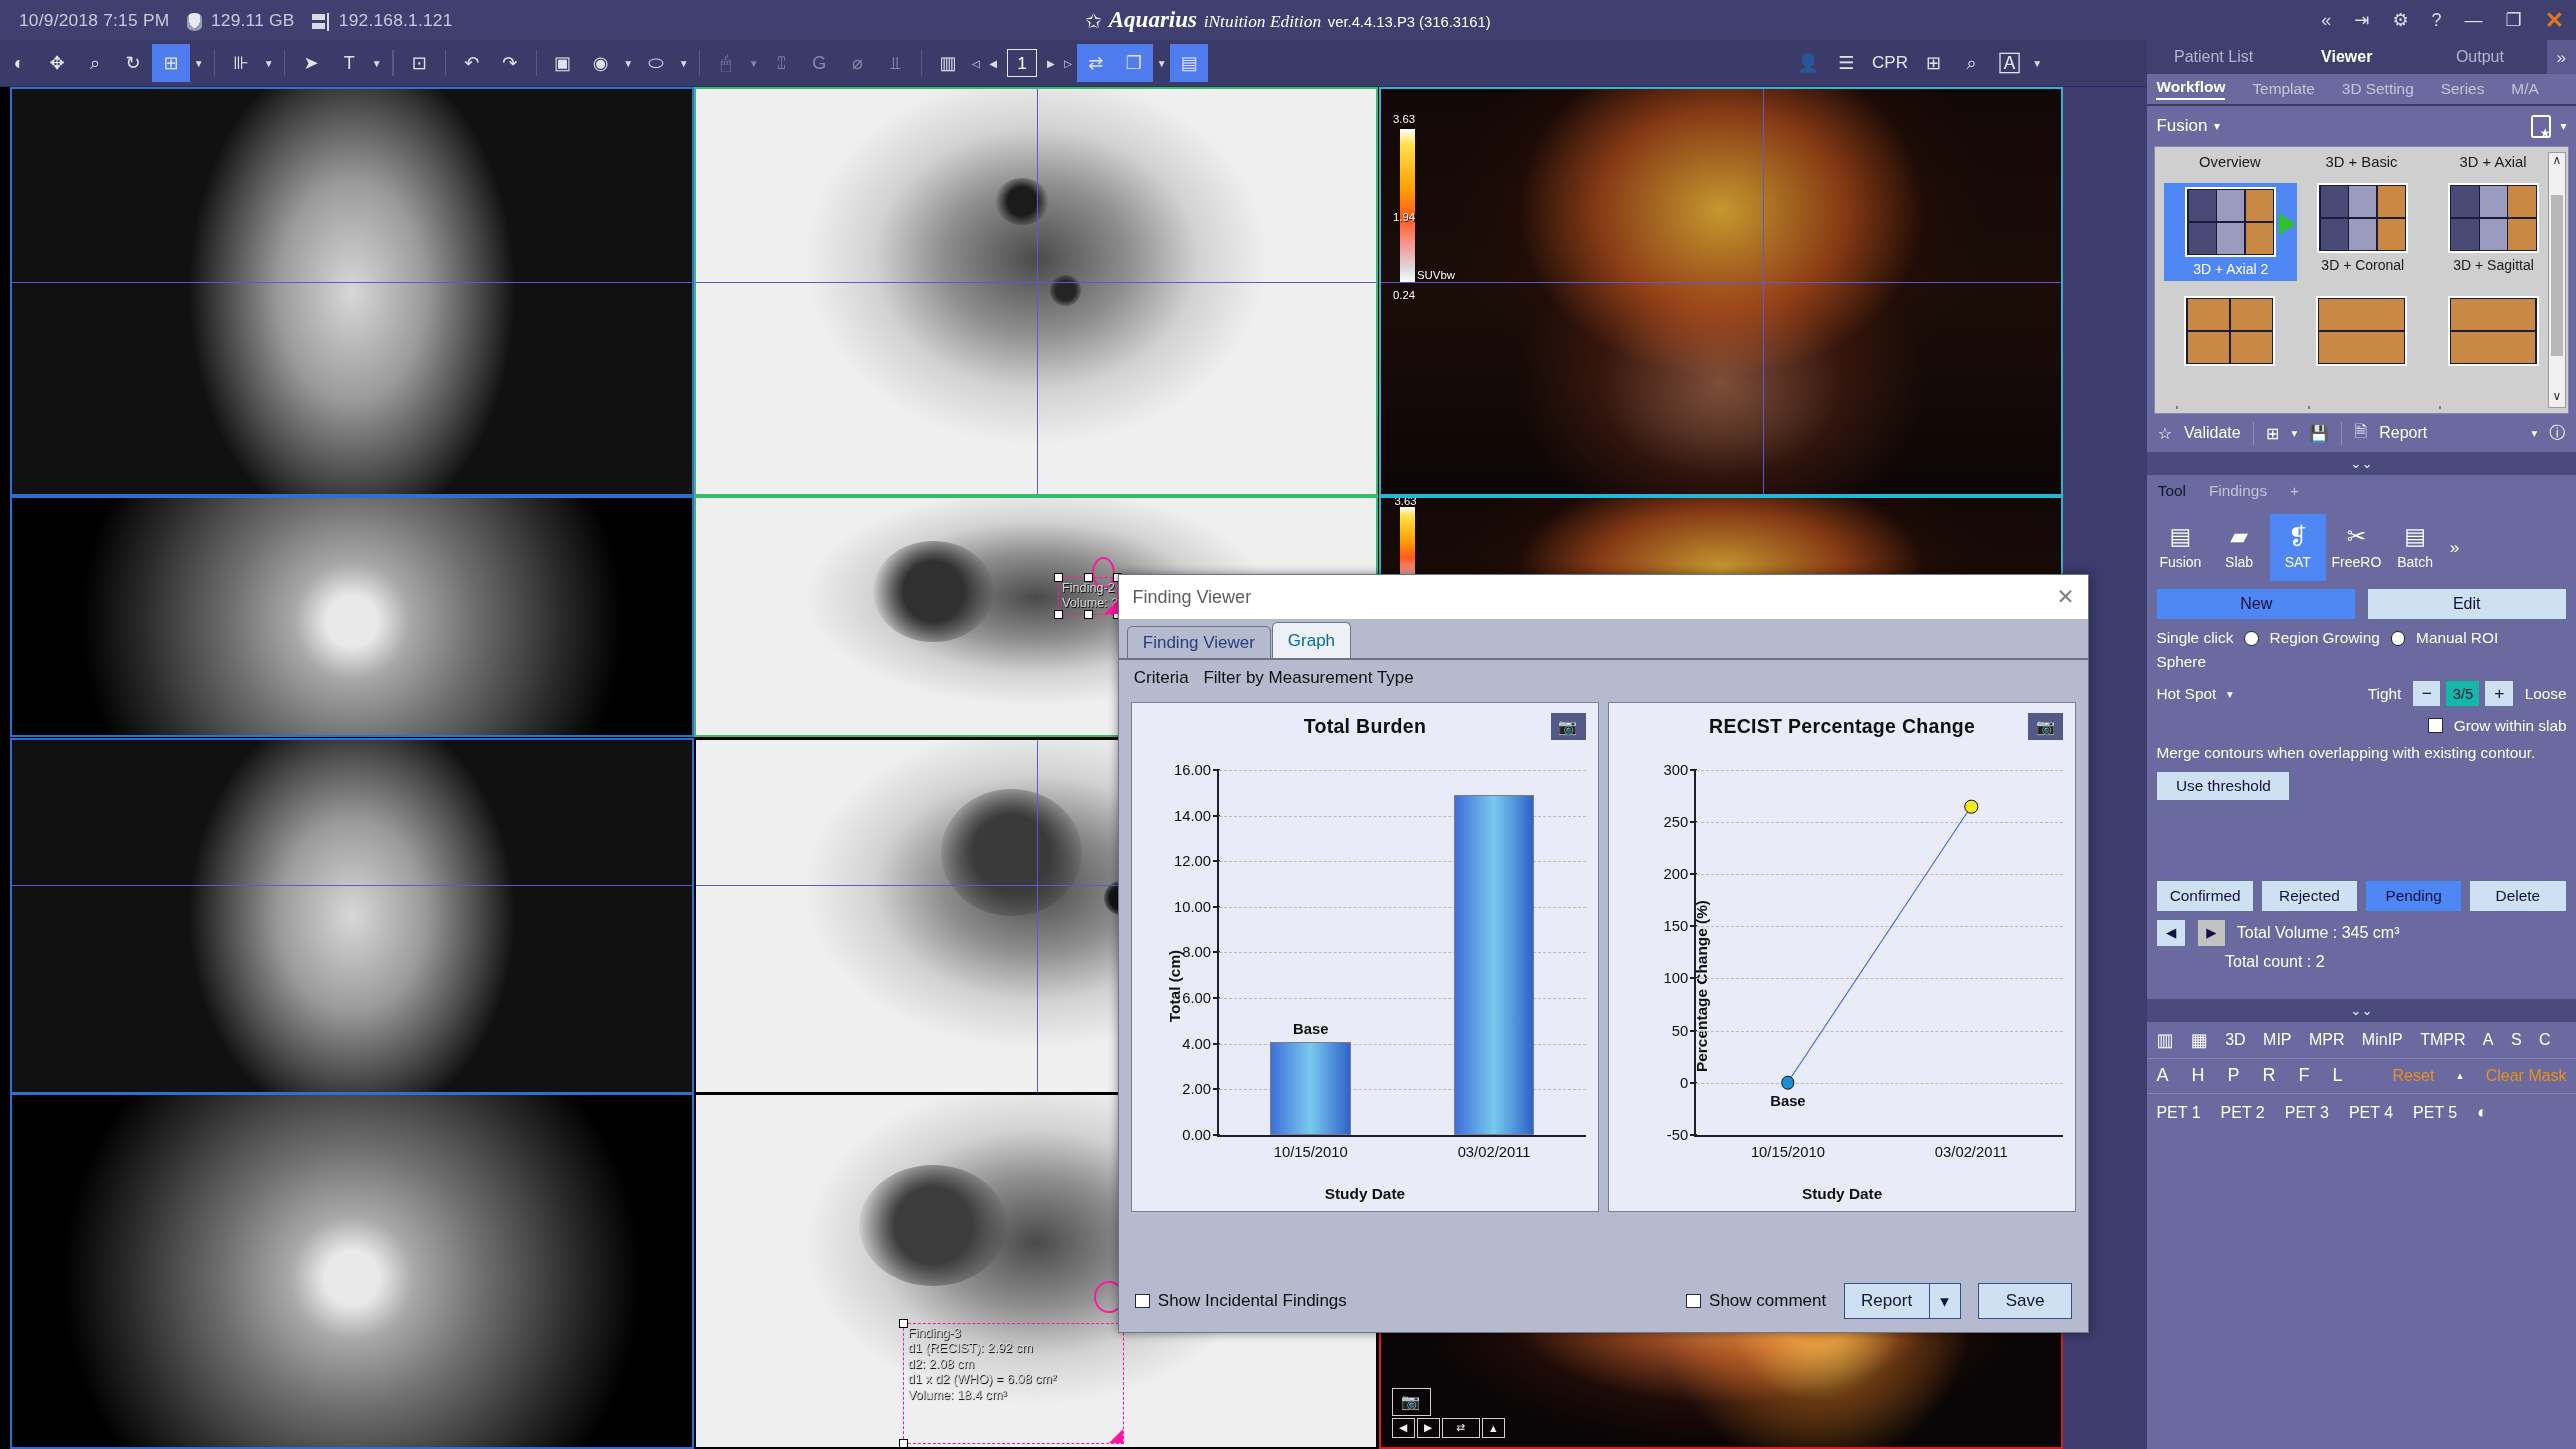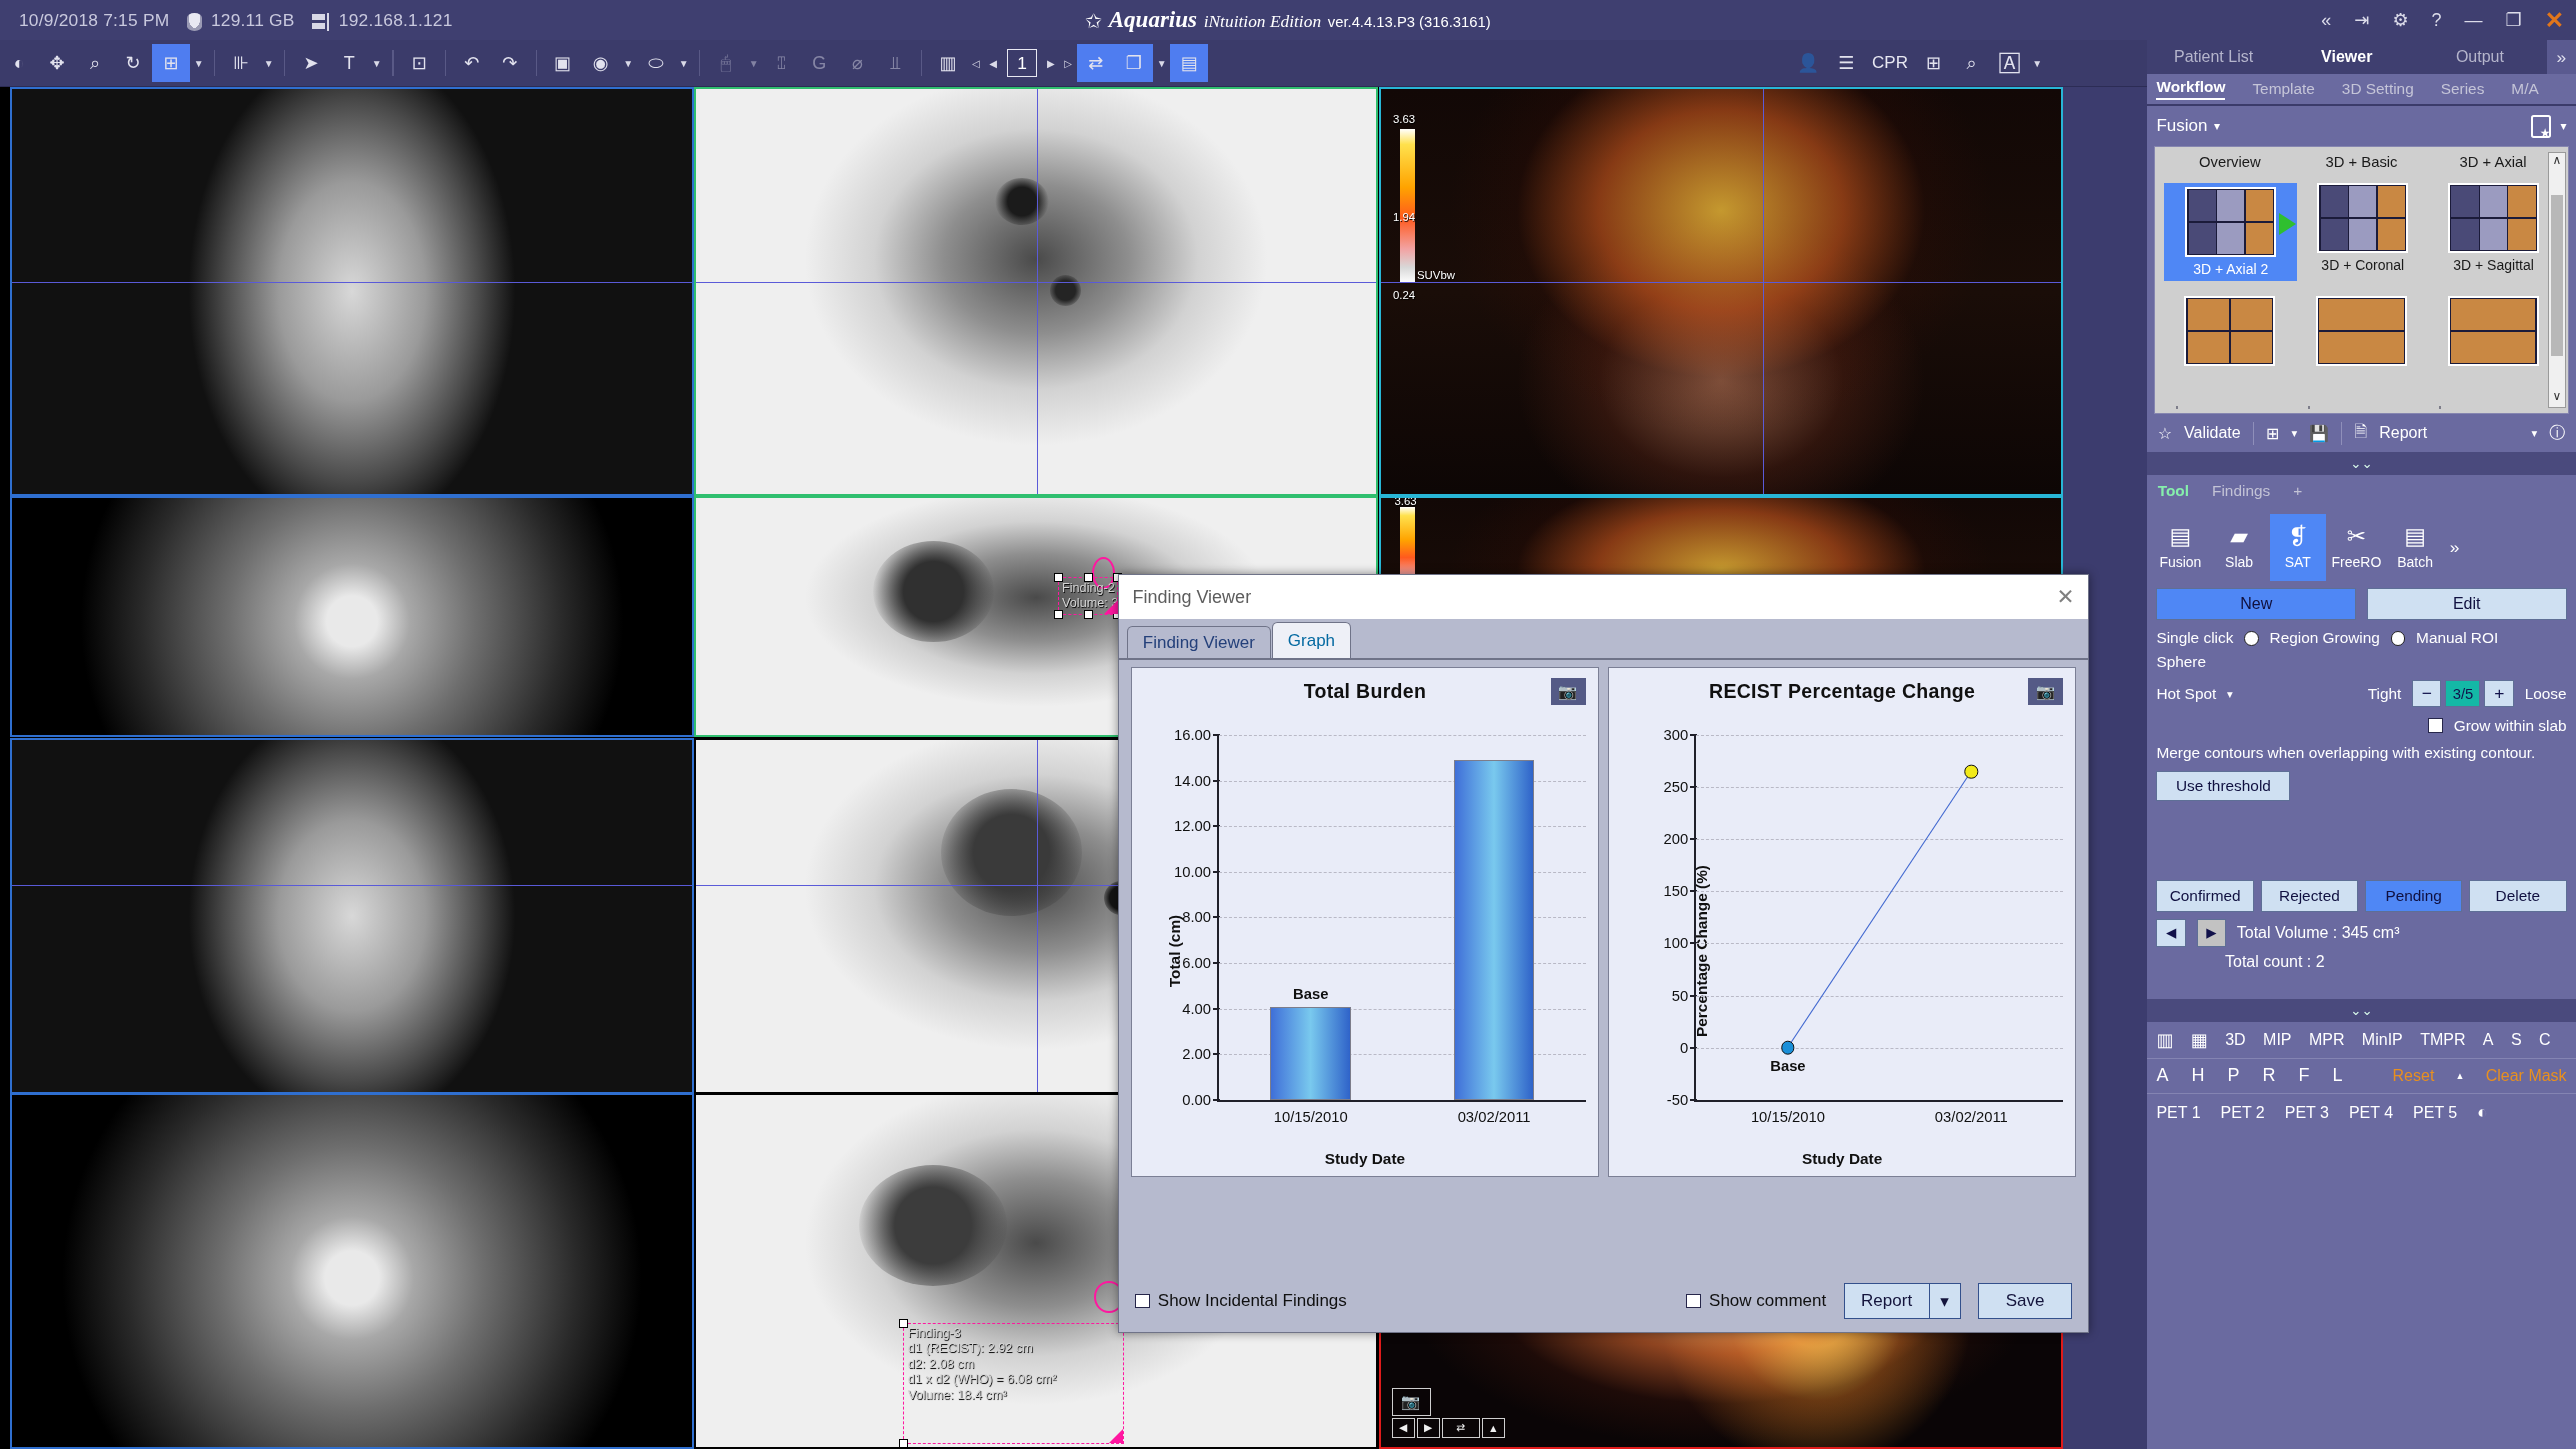--- a/index.html
+++ b/index.html
@@ -88,21 +88,21 @@
   .lay-scroll .up,.lay-scroll .dn{ position:absolute; left:0; right:0; height:17.4px; text-align:center;
     font-size:12px; color:#333; }
   .lay-scroll .up{top:0} .lay-scroll .dn{bottom:0}
 
   .validate-row { height:38px; display:flex; align-items:center; gap:12px; padding:0 10.7px;
     color:#ffffff; font-size:16px; }
   .validate-row .vs { width:1.3px; height:23px; background:#8f8fba; }
   .dblchev { height:23px; background:#4a4a7d; color:#dfe; text-align:center; font-size:13.4px; line-height:23px; }
   .tool-tabs { height:32px; display:flex; align-items:center; gap:23px; padding-left:10.7px; font-size:15.4px; }
   .tool-tabs .t { color:#c3c3d6; cursor:pointer; }
-  .tool-tabs .t.active { color:#86efac; font-weight:bold; }
+  .tool-tabs .t.active { color:#0f172a; font-weight:normal; }
   .tool-row { height:81px; display:flex; align-items:center; padding:0 5.4px; gap:2.7px; }
   .tool-item { width:56px; height:67px; display:flex; flex-direction:column; align-items:center;
     justify-content:center; color:#ffffff; font-size:14px; gap:5.4px; cursor:pointer; }
   .tool-item.sel { background:#4f87f5; }
   .tool-ico { font-size:23px; line-height:1; }
   .btn-row { display:flex; gap:10.7px; padding:0 9.4px 0 9.4px; }
   .pbtn { flex:1; height:32px; background:#cfe0f2; border:0.7px solid #5e6f96; color:#101040;
     font-size:16px; display:flex; align-items:center; justify-content:center; cursor:pointer; }
   .pbtn.blue { background:#4f87f5; color:#10103c; }
   .radio-row { display:flex; align-items:center; gap:10.7px; padding:9.4px 9.4px 0; color:#ffffff; font-size:15.4px; }
@@ -684,20 +684,24 @@
   <div class="dialog">
     <div class="dlg-title">
       <span>Finding Viewer</span>
       <span class="x">✕</span>
     </div>
     <div class="dlg-tabs">
       <div class="dtab">Finding Viewer</div>
       <div class="dtab active">Graph</div>
     </div>
     <div class="dlg-tabline"></div>
+    <div class="crit">
+      <span>Criteria</span>
+      <span>Filter by Measurement Type</span>
+    </div>
 
     <div class="charts">
 
       <div class="chart-card">
         <div class="chart-title">Total Burden</div>
         <div class="cam-btn">📷</div>
         <div class="plot">
           <div class="ylabel">Total (cm)</div>
           <div class="xlabel">Study Date</div>
           <div class="plotarea" id="bar-plot">

